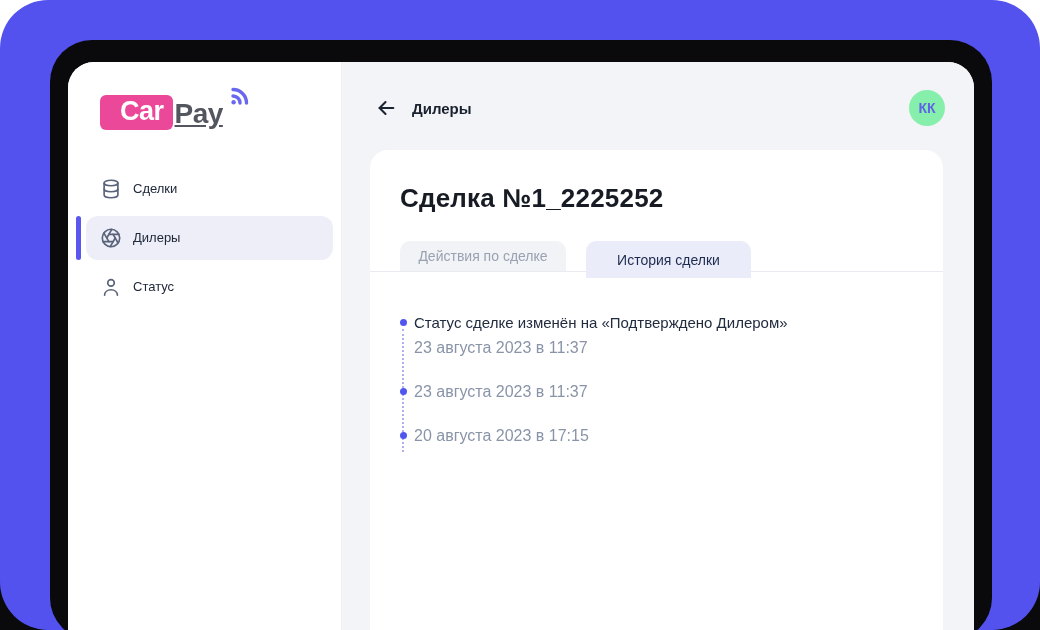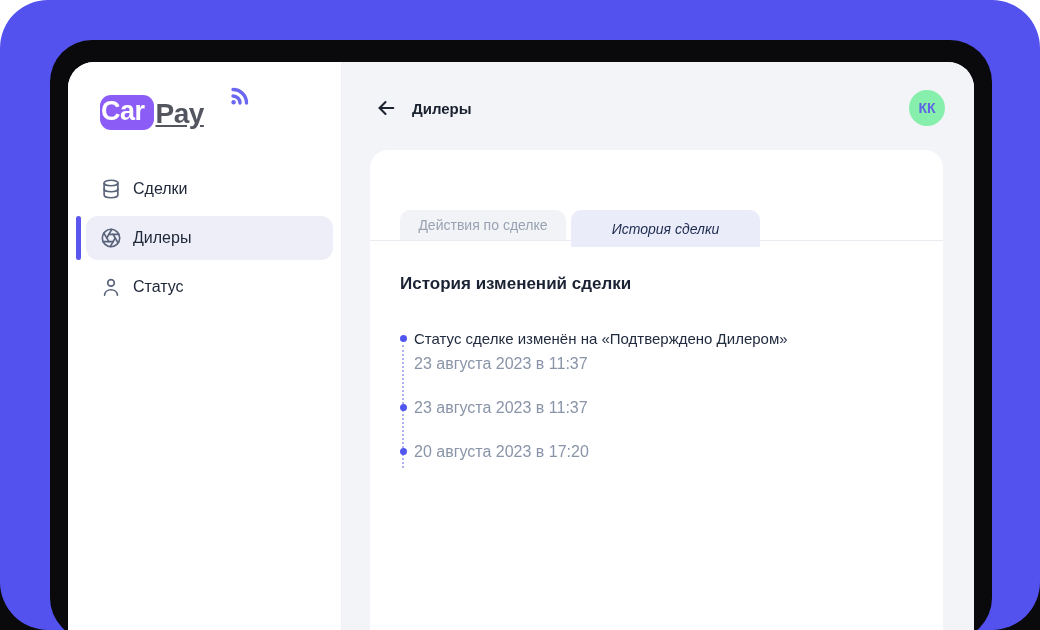--- a/index.html
+++ b/index.html
@@ -13,51 +13,51 @@
   .stage { position:absolute; inset:0; background:#5352ef; border-radius:48px; }
 
   .device { position:absolute; left:50px; top:40px; width:942px; height:600px;
             background:#0a0a0d; border-radius:42px; }
   .screen { position:absolute; left:18px; top:22px; width:906px; height:578px;
             background:#ffffff; border-radius:26px 26px 0 0; overflow:hidden; display:flex; }
 
   
   .sidebar { width:274px; background:#ffffff; border-right:1px solid #eef0f4; position:relative; flex:none; }
   .logo { margin:33px 0 0 32px; display:flex; align-items:flex-start; position:relative; width:140px; }
-  .logo-badge { background:#8b5cf6; color:#ffffff; font-size:27px; font-weight:800;
-                padding:3px 9px 5px 1px; border-radius:11px; letter-spacing:-0.5px; line-height:1; }
+  .logo-badge { background:#ec4899; color:#ffffff; font-size:27px; font-weight:800;
+                padding:3px 9px 5px 20px; border-radius:6px; letter-spacing:-0.5px; line-height:1; }
   .logo-pay { color:#54565f; font-size:28px; font-weight:700; margin-left:2px; letter-spacing:-0.5px; line-height:1.2; padding-top:2px;text-decoration:underline;}
   .logo-signal { position:absolute; right:-16px; top:-10px; }
 
   .menu { margin-top:36px; padding:0 8px 0 18px; }
   .menu-item { position:relative; height:44px; margin:5px 0; display:flex; align-items:center;
                padding-left:14px; border-radius:12px; cursor:pointer; }
   .menu-item .mi-icon { width:22px; height:22px; color:#59637a; flex:none; }
-  .menu-item .mi-label { margin-left:11px; font-size:16px; color:#20293a; }
+  .menu-item .mi-label { margin-left:11px; font-size:13px; color:#20293a; }
   .menu-item.active { background:#edeef8; }
   .menu-item.active::before { content:''; position:absolute; left:-10px; top:0; width:5px; height:44px;
                               border-radius:3px; background:#5b57ee; }
 
   
   .main { flex:1; background:#f3f4f8; display:flex; flex-direction:column; }
   .topbar { display:flex; align-items:center; height:36px; margin:28px 29px 0 33px; flex:none; }
   .back-btn { width:22px; height:22px; color:#1b2230; cursor:pointer; display:flex; align-items:center; }
   .topbar-title { margin-left:15px; font-size:15px; font-weight:700; color:#19202e; }
   .avatar { margin-left:auto; width:36px; height:36px; border-radius:50%; background:#86efac;
             color:#5f63e6; font-size:14px; font-weight:700; display:flex; align-items:center; justify-content:center; }
 
   .card { margin:24px 31px 0 28px; background:#ffffff; border-radius:18px;
           padding:33px 30px 40px 30px; min-height:520px; }
   .deal-title { font-size:26px; font-weight:700; color:#171b24; letter-spacing:0.2px; }
 
-  .tabs { display:flex; gap:5px; margin-top:27px; position:relative; height:37px; align-items:flex-start; }
+  .tabs { display:flex; gap:20px; margin-top:27px; position:relative; height:37px; align-items:flex-start; }
   .tabs::before { content:''; position:absolute; left:-30px; right:-30px; top:30px; height:1px; background:#e9ebf1; }
   .tab { height:30px; border-radius:10px 10px 0 0; display:flex; align-items:center; justify-content:center;
          font-size:14px; background:#f2f3f6; color:#99a2b2; cursor:pointer; }
-  .tab-0 { width:166px; } .tab-1 { width:155px; } .tab-2 { width:189px;font-style:italic; }
+  .tab-0 { width:166px; } .tab-1 { width:155px; } .tab-2 { width:165px; }
   .tab.active { background:#ebecf9; color:#1d2b50; height:37px; position:relative; z-index:1; font-weight:500; }
 
   .section-title { margin-top:27px; font-size:17px; font-weight:700; color:#1a2233; }
 
   .timeline { margin-top:36px; position:relative; }
   .tl-line { position:absolute; left:2px; top:15px; height:123px; border-left:2px dotted #aeb1f1; }
   .tl-item { position:relative; padding-left:14px; margin-bottom:26px; }
   .tl-item::before { content:''; position:absolute; left:0; top:5px; width:7px; height:7px;
                      border-radius:50%; background:#5156ee; }
   .tl-text { font-size:15px; color:#222c3f; line-height:17px; }
@@ -130,41 +130,41 @@
           <svg viewBox="0 0 24 24" fill="none" stroke="currentColor" stroke-width="2.2" stroke-linecap="round" stroke-linejoin="round" width="22" height="22">
             <line x1="20" y1="12" x2="5" y2="12"></line>
             <polyline points="11.5 5.5 5 12 11.5 18.5"></polyline>
           </svg>
         </span>
         <span class="topbar-title">Дилеры</span>
         <span class="avatar">КК</span>
       </div>
 
       <div class="card">
+        <div class="deal-title">Сделка №1_2225252</div>
 
         <div class="tabs">
           <div class="tab tab-0">Действия по сделке</div>
           <div class="tab tab-2 active">История сделки</div>
         </div>
 
-        <div class="section-title">История изменений сделки</div>
 
         <div class="timeline">
           <div class="tl-line"></div>
 
           <div class="tl-item">
             <div class="tl-text">Статус сделке изменён на «Подтверждено Дилером»</div>
             <div class="tl-date">23 августа 2023 в 11:37</div>
           </div>
 
           <div class="tl-item">
             <div class="tl-date">23 августа 2023 в 11:37</div>
           </div>
 
           <div class="tl-item">
-            <div class="tl-date">20 августа 2023 в 17:20</div>
+            <div class="tl-date">20 августа 2023 в 17:15</div>
           </div>
         </div>
       </div>
     </div>
 
   </div>
 </div>
 
 </body></html>

